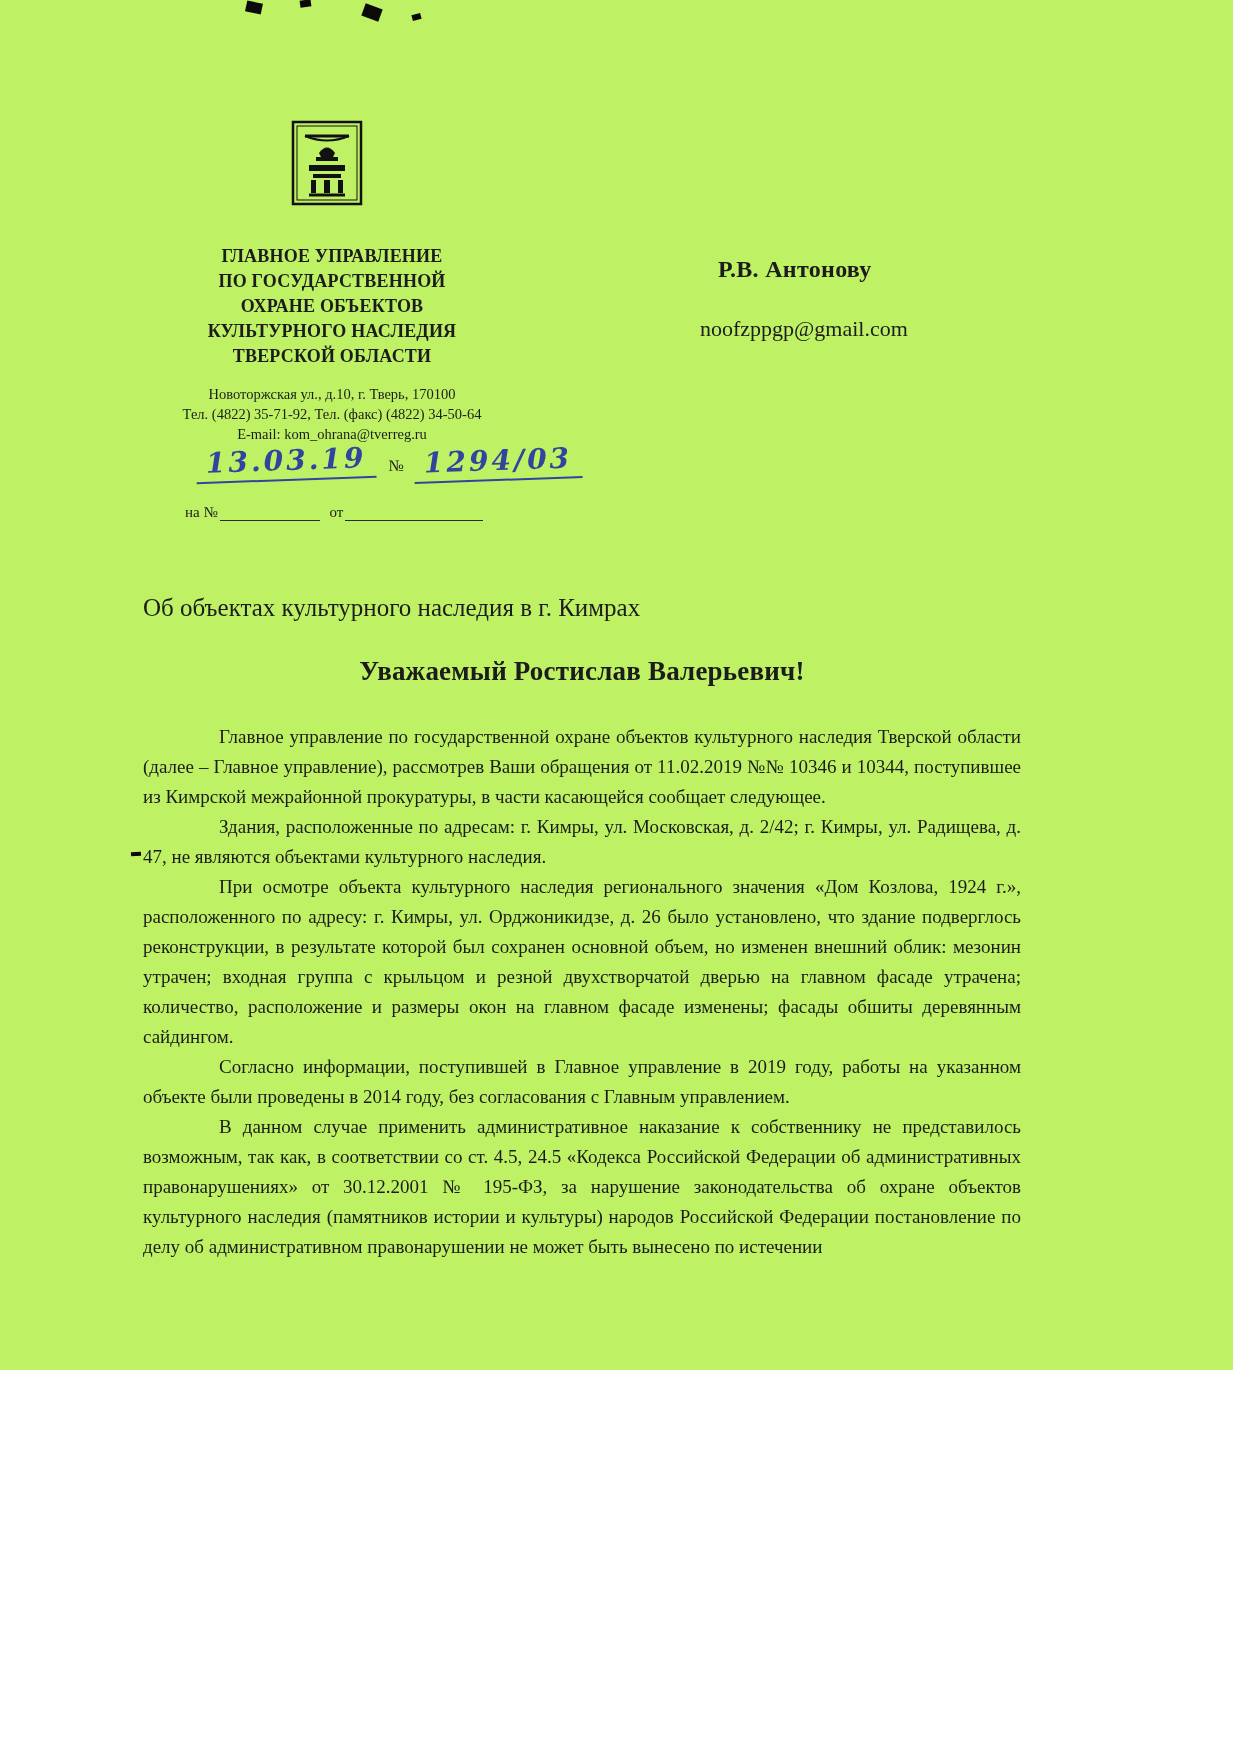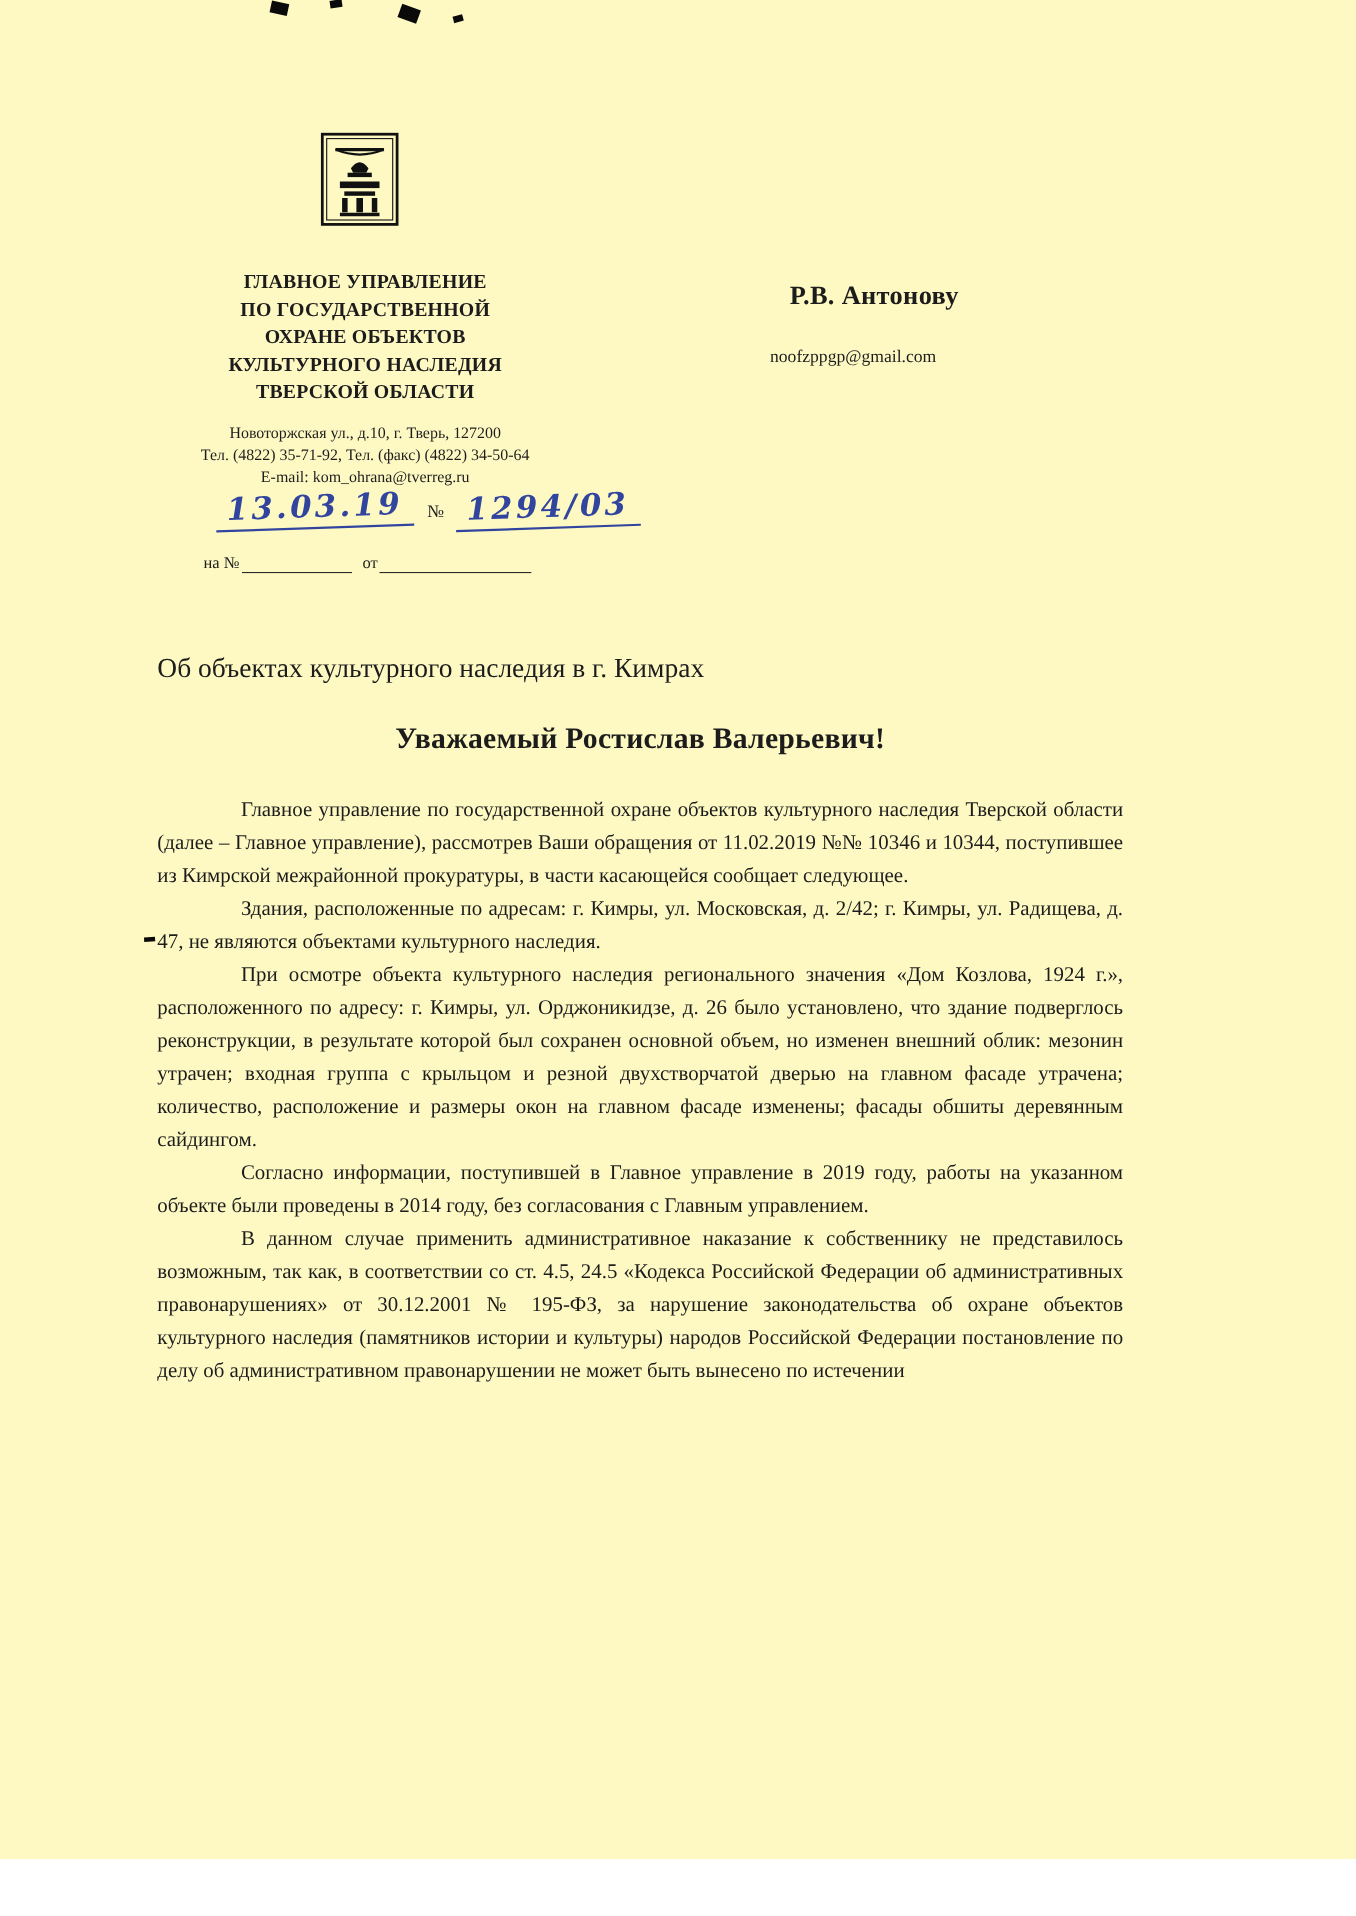--- a/index.html
+++ b/index.html
@@ -1,21 +1,21 @@
 <!DOCTYPE html>
 <html><head>
 <meta charset="utf-8">
 <style>
   * { margin: 0; padding: 0; box-sizing: border-box; }
   html, body { background: #ffffff; }
   .page {
     position: relative;
     width: 1233px;
-    height: 1690px;
-    background: #fef9c3;
+    height: 1370px;
+    background: #bef264;
     font-family: "Liberation Serif", serif;
     color: #1c1c1c;
     overflow: hidden;
   }
   
   .artifact { position: absolute; background: #0a0a0a; }
   .a1 { left: 246px; top: 2px;  width: 16px; height: 11px; transform: rotate(12deg); }
   .a2 { left: 300px; top: 0px;  width: 11px; height: 7px;  transform: rotate(-8deg); }
   .a3 { left: 363px; top: 6px;  width: 18px; height: 13px; transform: rotate(20deg); }
   .a4 { left: 412px; top: 14px; width: 9px;  height: 6px;  transform: rotate(-15deg); }
@@ -68,21 +68,21 @@
     position: absolute;
     left: 185px; top: 504px;
     font-size: 15px;
   }
   .blank { display: inline-block; border-bottom: 1.5px solid #2a2a2a; height: 15px; vertical-align: bottom; }
   .blank1 { width: 100px; margin: 0 6px 0 2px; }
   .blank2 { width: 138px; margin-left: 2px; }
 
   .recipient { position: absolute; left: 700px; top: 256px; width: 330px; }
   .rname { font-weight: bold; font-size: 24px; padding-left: 18px; letter-spacing: 0.3px; }
-  .remail { margin-top: 33px; font-size: 16px; }
+  .remail { margin-top: 33px; font-size: 22px; }
 
   .subject {
     position: absolute;
     left: 143px; top: 594px; width: 878px;
     font-size: 25px;
   }
   .salutation {
     position: absolute;
     left: 143px; top: 656px; width: 878px;
     text-align: center;
@@ -129,21 +129,21 @@
 
   <div class="org">
     <div>ГЛАВНОЕ УПРАВЛЕНИЕ</div>
     <div>ПО ГОСУДАРСТВЕННОЙ</div>
     <div>ОХРАНЕ ОБЪЕКТОВ</div>
     <div>КУЛЬТУРНОГО НАСЛЕДИЯ</div>
     <div>ТВЕРСКОЙ ОБЛАСТИ</div>
   </div>
 
   <div class="addr">
-    <div>Новоторжская ул., д.10, г. Тверь, 127200</div>
+    <div>Новоторжская ул., д.10, г. Тверь, 170100</div>
     <div>Тел. (4822) 35-71-92, Тел. (факс) (4822) 34-50-64</div>
     <div>E-mail: kom_ohrana@tverreg.ru</div>
   </div>
 
   <div class="outgoing">
     <span class="hw-wrap"><span class="hw">13.03.19</span></span>
     <span class="numsign">№</span>
     <span class="hw-wrap"><span class="hw">1294/03</span></span>
   </div>
 

